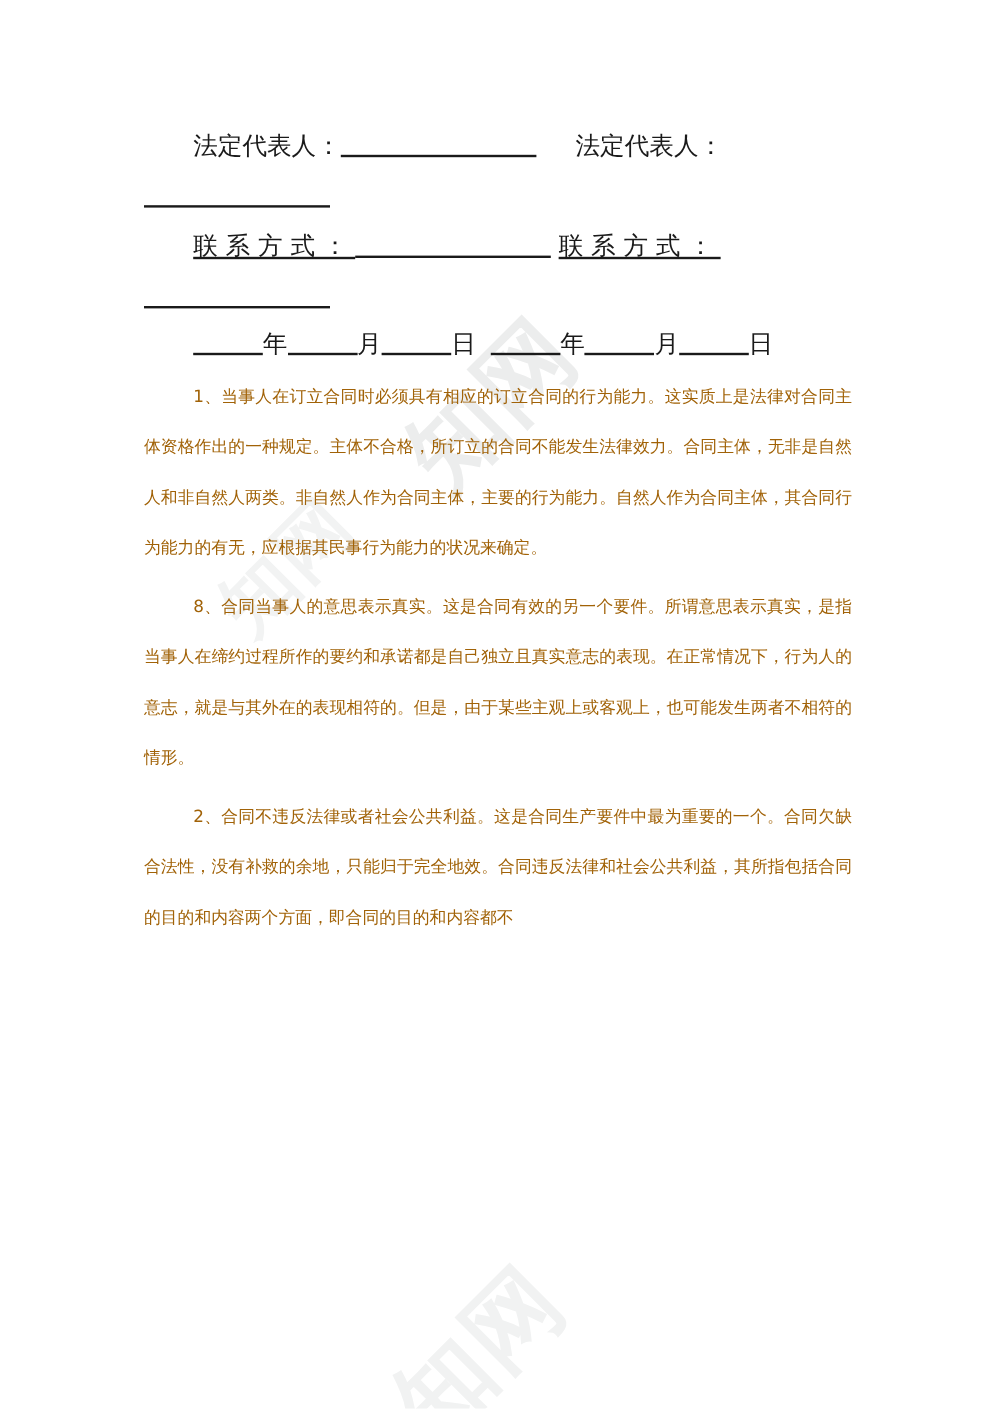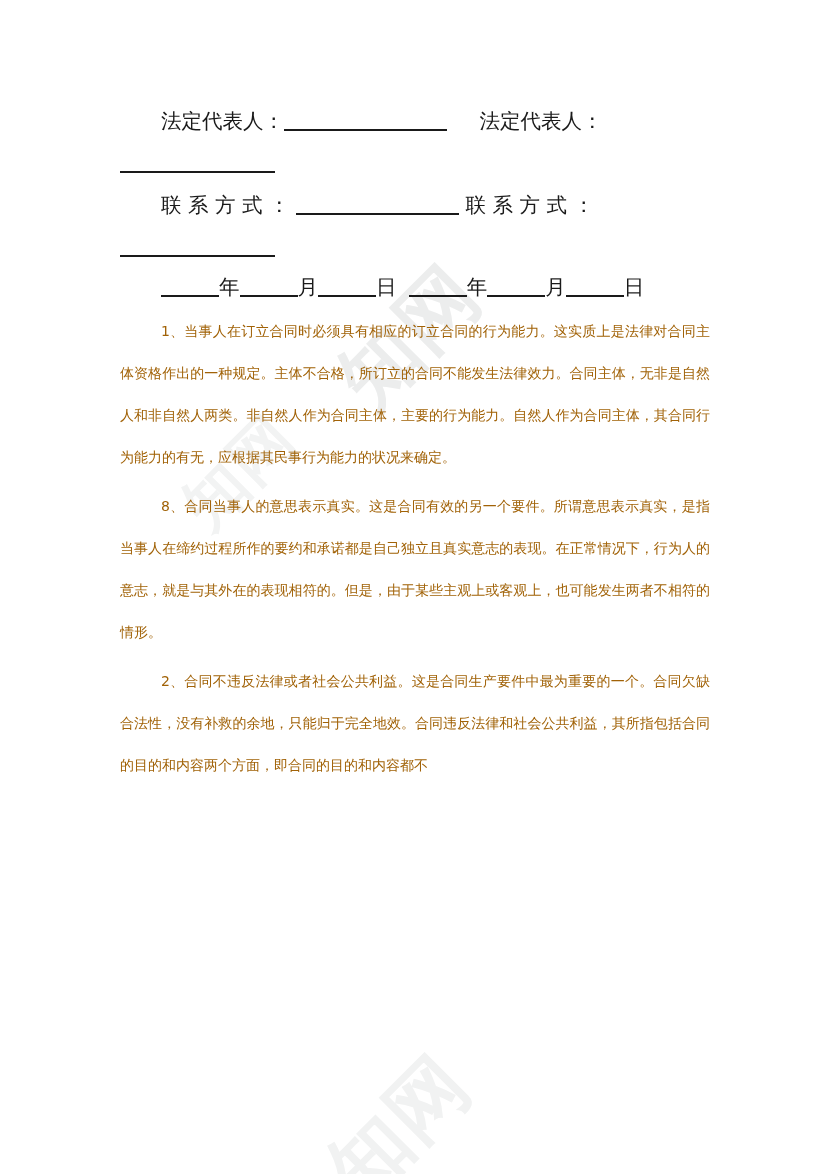--- a/index.html
+++ b/index.html
@@ -51,20 +51,21 @@
   
   .sig-block {
     font-size: 20.5px;
     line-height: 42px;
     text-indent: 41px;
     margin: 0;
     word-break: break-all;
   }
   .sig-block .sp-wide {
     letter-spacing: 6.5px;
+    text-decoration: underline;
   }
   .rule {
     display: inline-block;
     border-bottom: 2px solid #1a1a1a;
     vertical-align: -3px;
   }
   .rule-lg { width: 163px; }
   .rule-md { width: 155px; }
   .rule-sm { width: 58px; }
 

